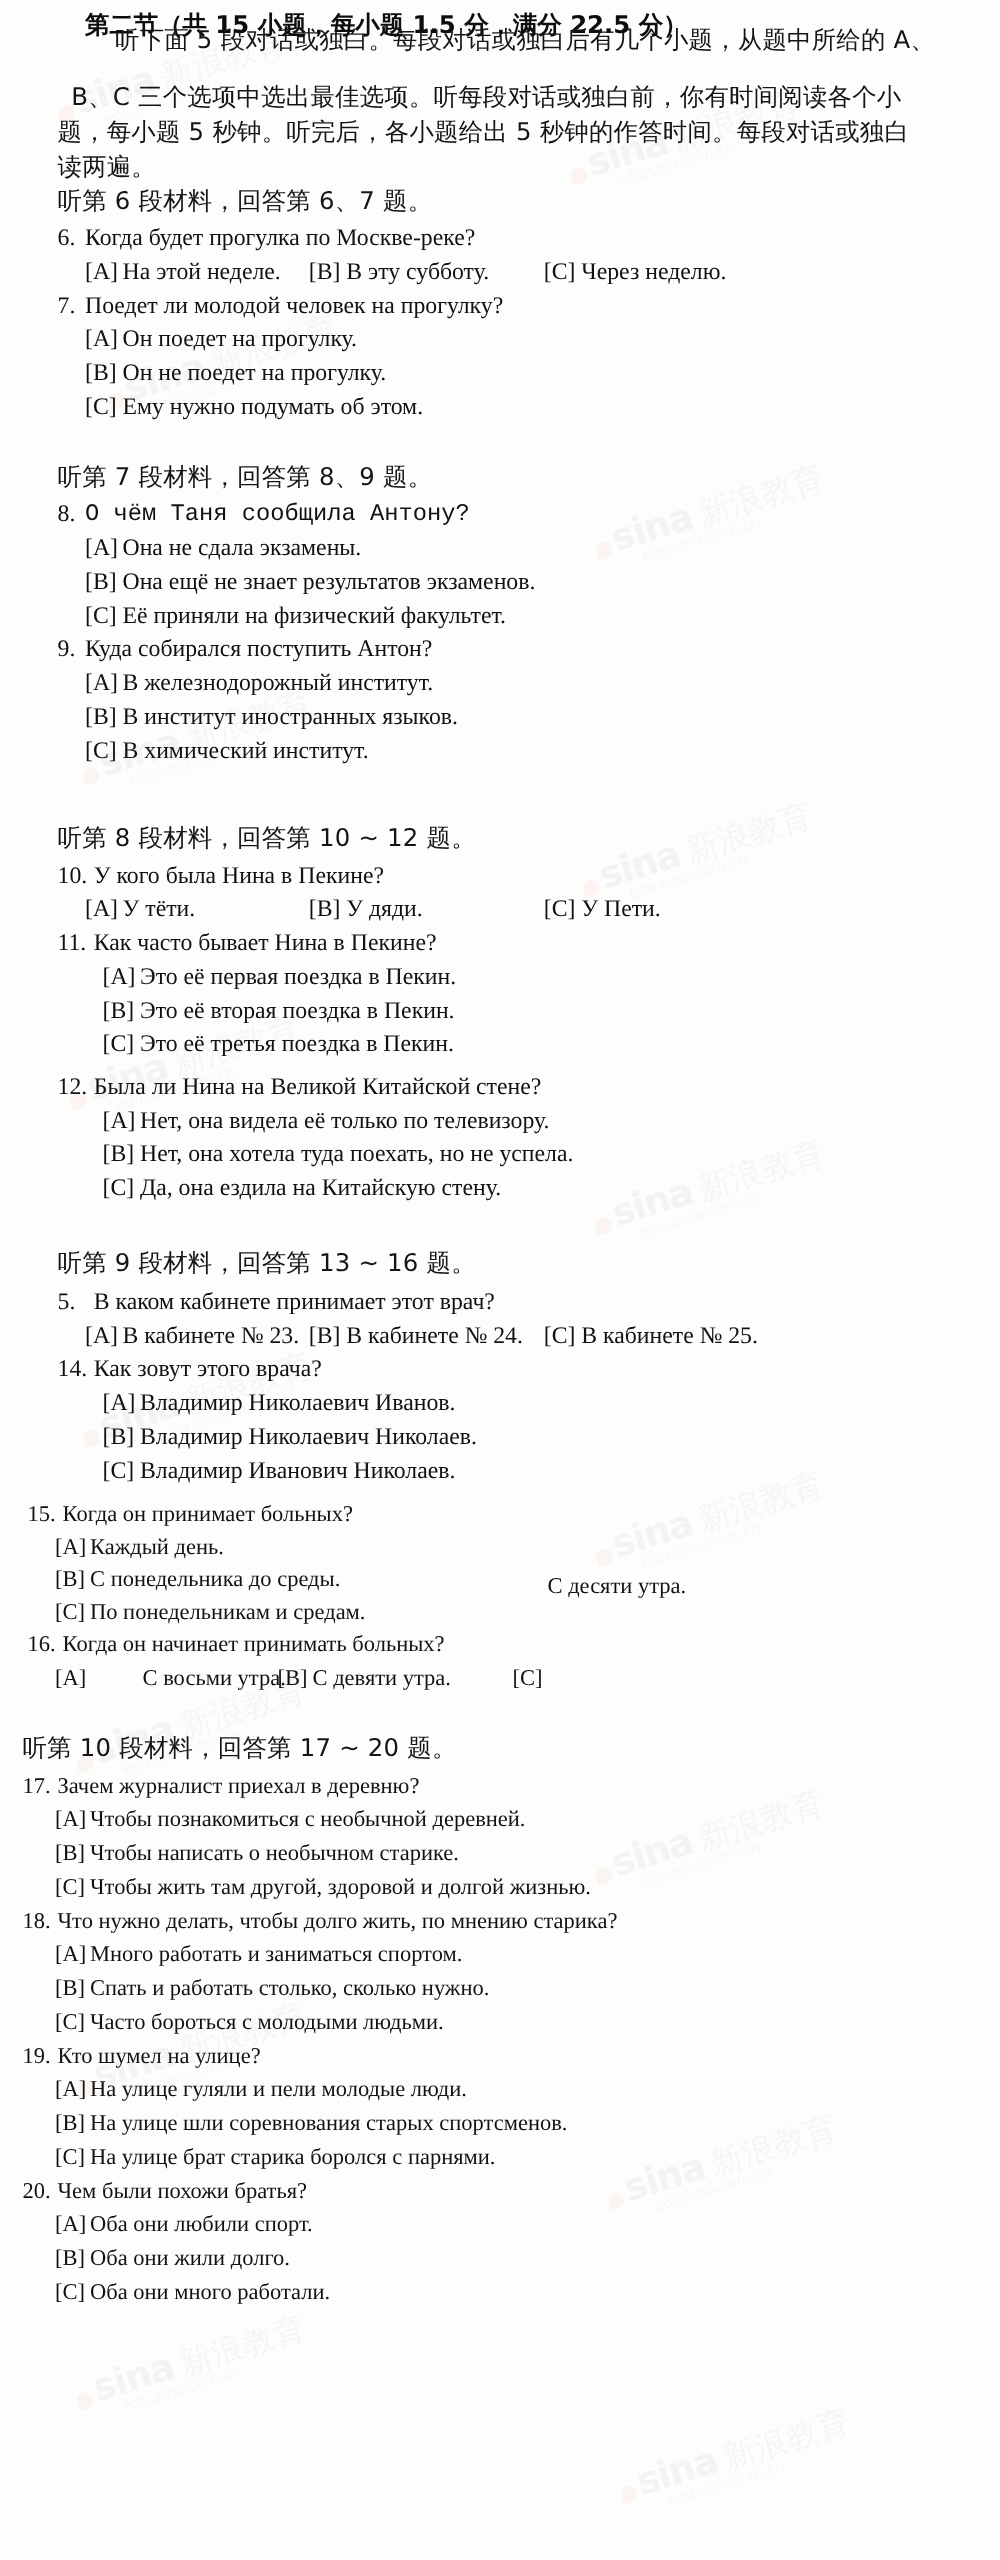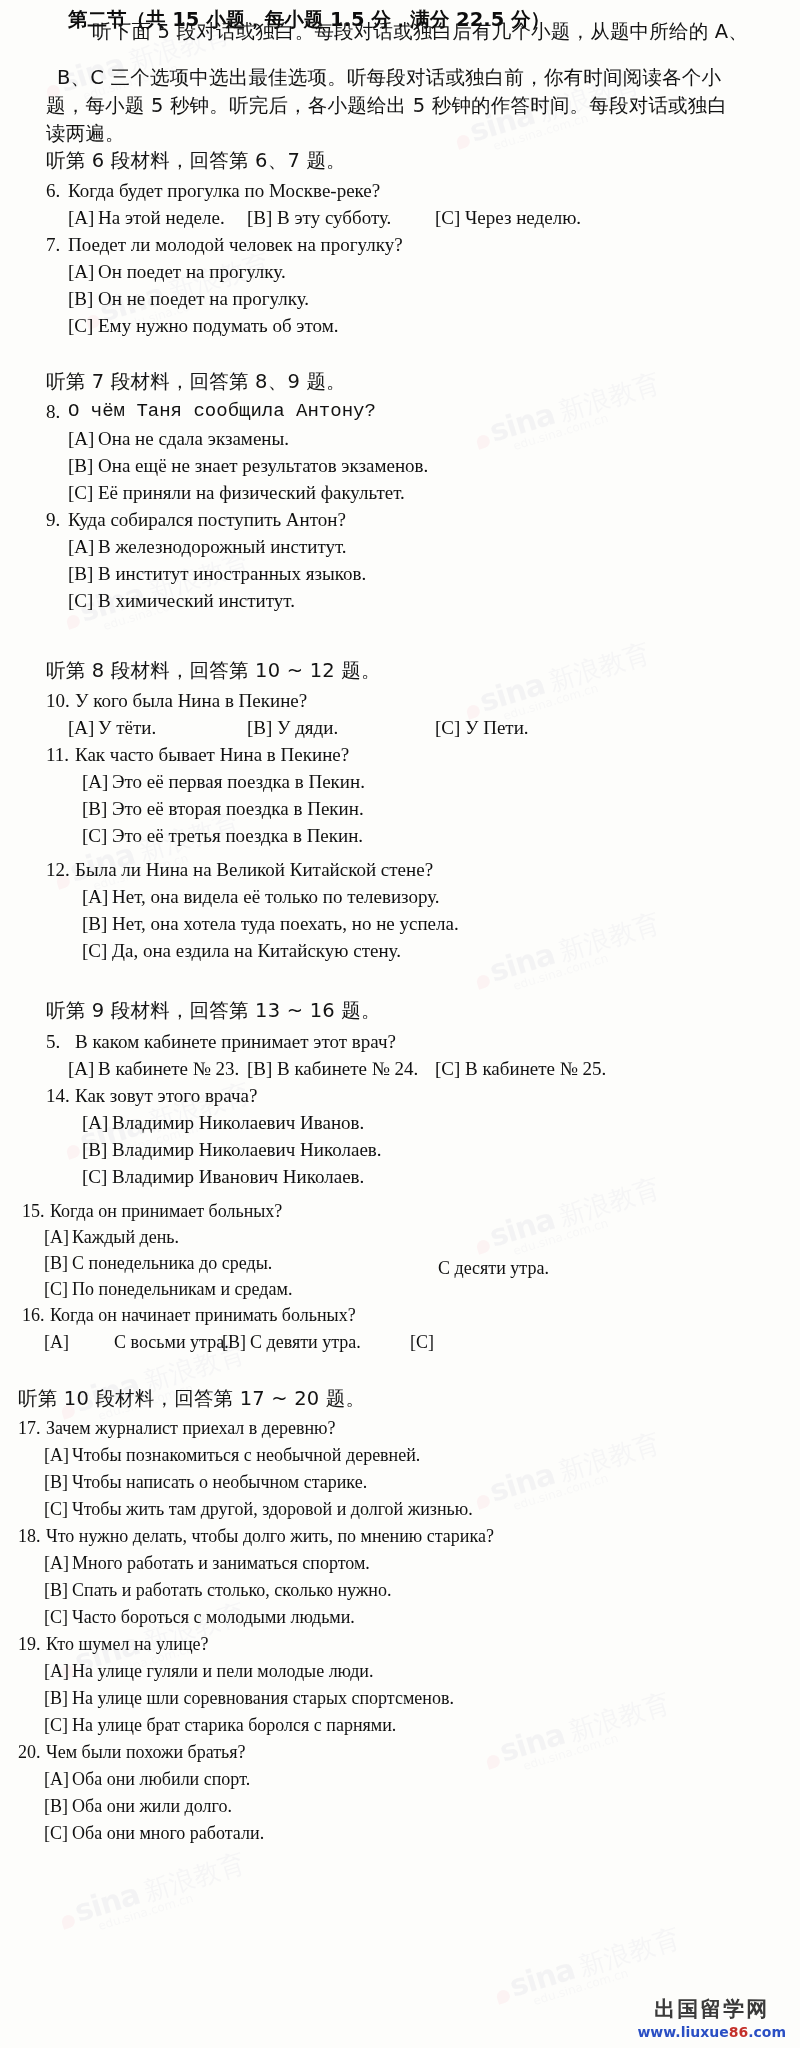--- a/index.html
+++ b/index.html
@@ -344,18 +344,14 @@
     <div class="line ru-q" style="left:46px; top:1743px; font-size:18px;">Чем были похожи братья?</div>
     <div class="line ru" style="left:44px; top:1770px; font-size:18px;">[A]</div>
     <div class="line ru" style="left:72px; top:1770px; font-size:18px;">Оба они любили спорт.</div>
     <div class="line ru" style="left:44px; top:1797px; font-size:18px;">[B]</div>
     <div class="line ru" style="left:72px; top:1797px; font-size:18px;">Оба они жили долго.</div>
     <div class="line ru" style="left:44px; top:1824px; font-size:18px;">[C]</div>
     <div class="line ru" style="left:72px; top:1824px; font-size:18px;">Оба они много работали.</div>
 
   </div>
 
-  <div id="site-logo">
-    <span class="logo-cn">出国留学网</span>
-    <span class="logo-url"><span>www.liuxue</span><span class="hl">86</span><span>.com</span></span>
-  </div>
 
 </div>
 
 </body></html>

